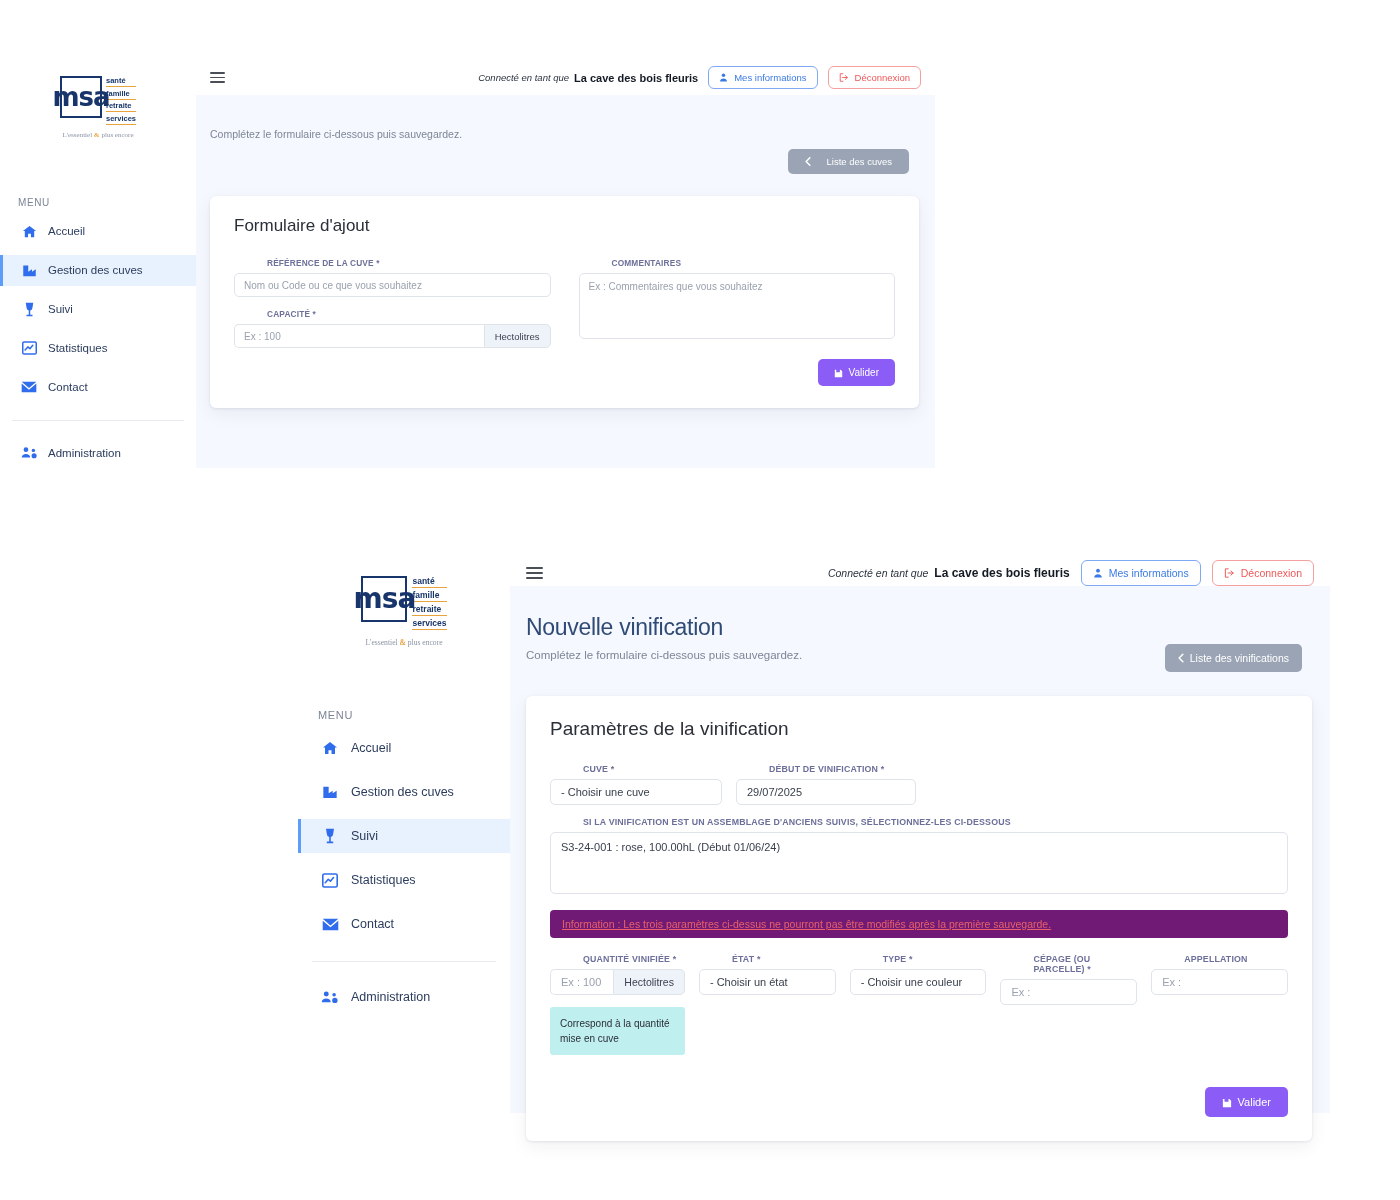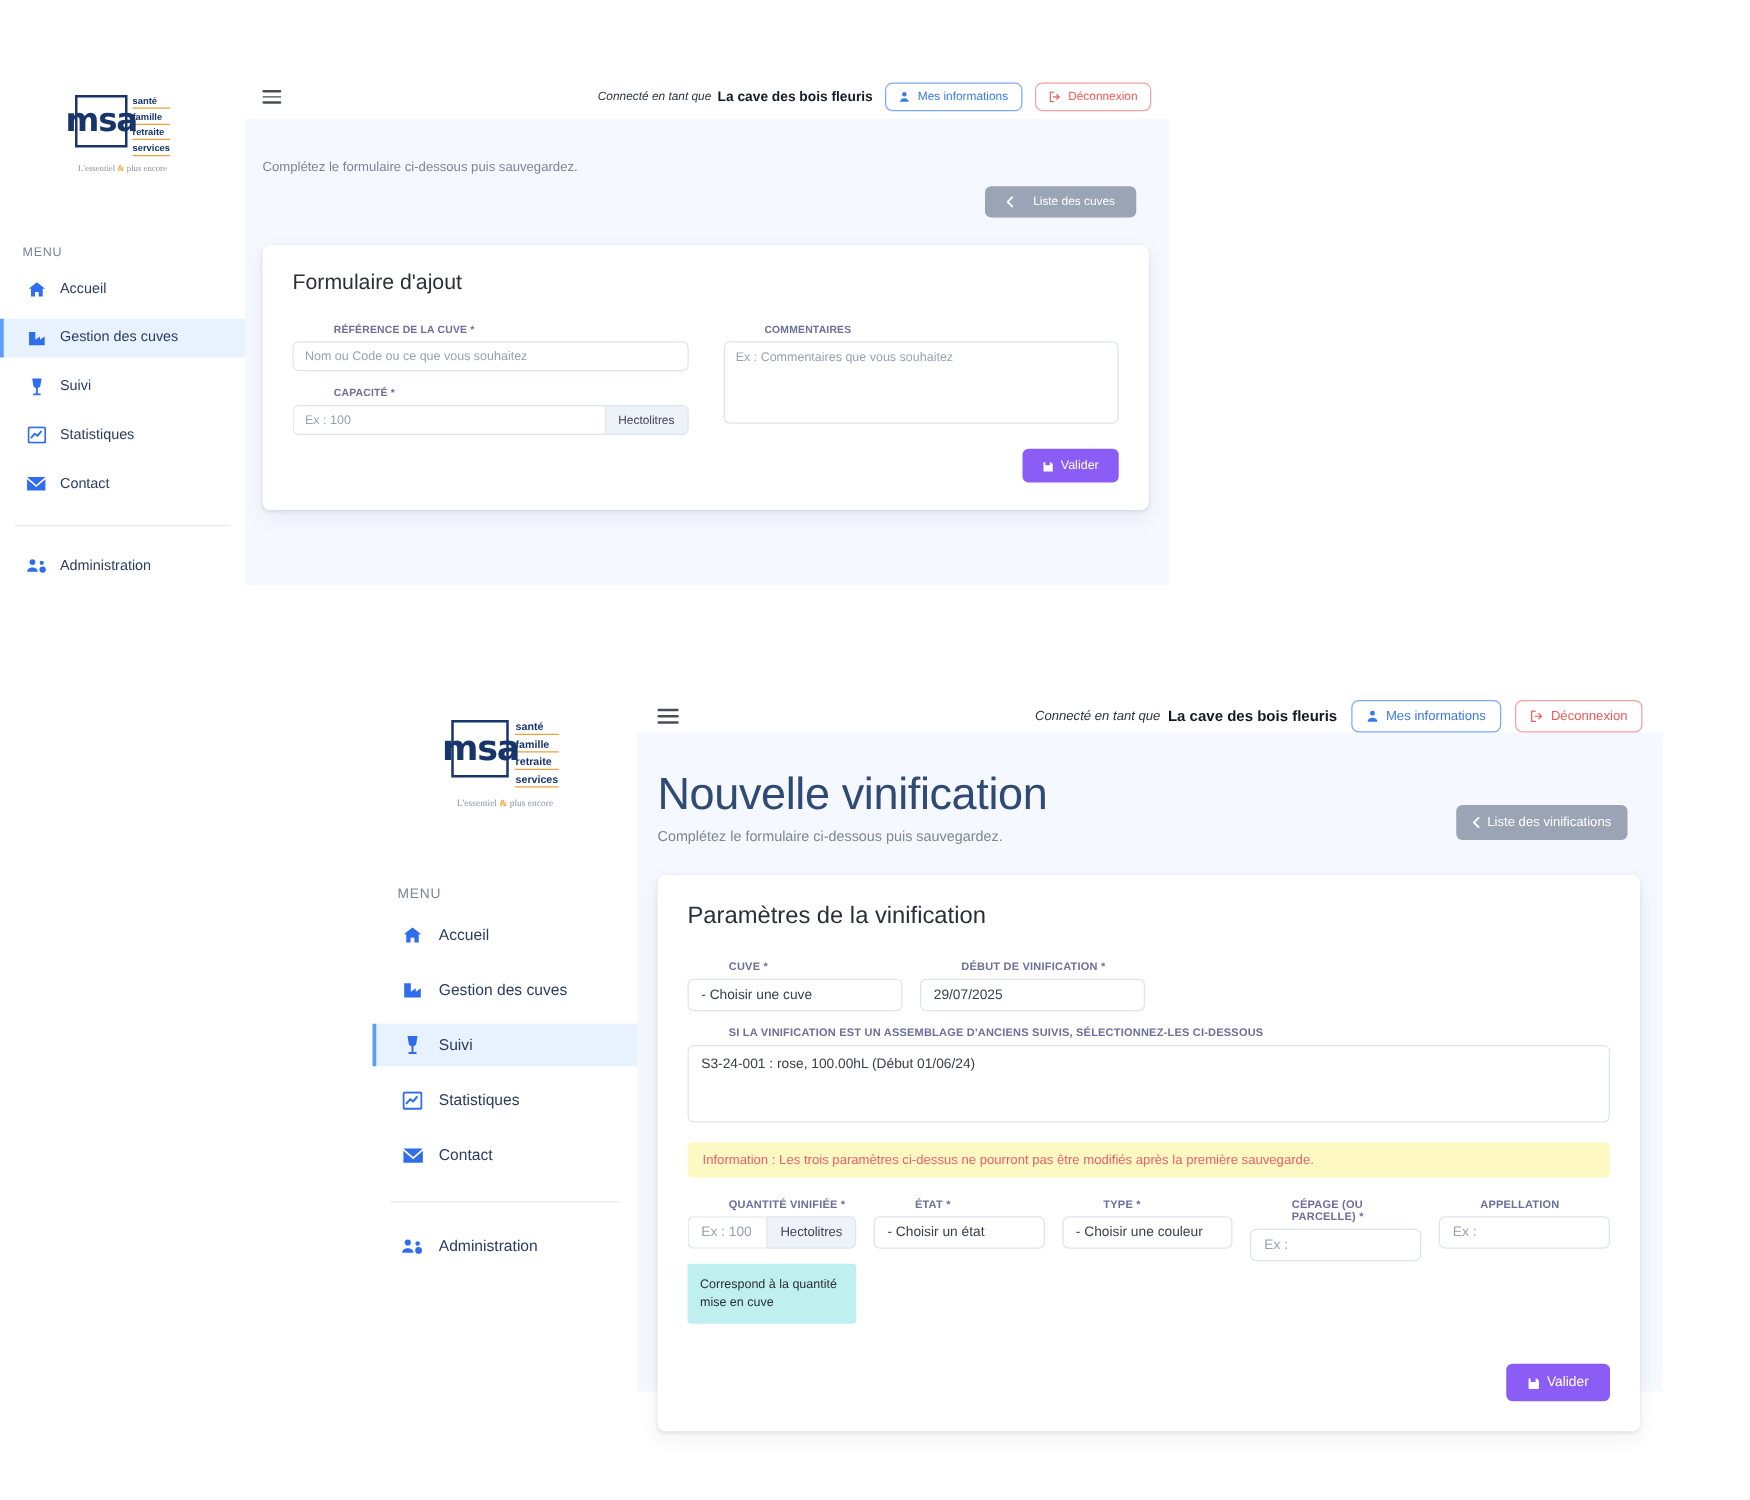--- a/index.html
+++ b/index.html
@@ -104,21 +104,21 @@
   .addon {
     background:#eef2f9; border:1px solid #dfe3eb; border-left:1px solid #dfe3eb;
     border-top-right-radius:5px; border-bottom-right-radius:5px;
     color:#3c4352; display:flex; align-items:center; justify-content:center; white-space:nowrap;
   }
   .textarea {
     background:#ffffff; border:1px solid #dfe3eb; border-radius:5px; color:#9aa1ae;
   }
   .listbox { background:#ffffff; border:1px solid #dfe3eb; border-radius:5px; color:#39404d; }
   .alert-info {
-    background:#fef9c3; color:#e9606a; border-radius:4px; display:flex; align-items:center;
+    background:#701a75; color:#e9606a; border-radius:4px; display:flex; align-items:center;text-decoration:underline;
   }
   .tip {
     background:#bfefef; color:#2a2f38; border-radius:3px;
   }
   .btn-green {
     background:#8b5cf6; color:#ffffff; border:none; border-radius:5px;
     display:inline-flex; align-items:flex-end; justify-content:center; gap:6px; cursor:pointer;
   }
 
   
@@ -167,21 +167,21 @@
   #panel2 .nav-ico { width:24px; margin-right:9px; }
   #panel2 .nav-sep { margin:20px 14px 0 14px; }
   #panel2 .nav-item.admin { margin-top:18px; }
   #panel2 .topbar { height:38px; padding:0 16px; }
   #panel2 .hamb { width:17px; height:12px; }
   #panel2 .hamb i { height:2px; }
   #panel2 .conn-text { font-size:10.5px; margin-right:6px; }
   #panel2 .conn-name { font-size:12px; }
   #panel2 .btn-outline { font-size:10.5px; padding:6px 11px; margin-left:11px; }
   #panel2 .page-head { padding:28px 28px 0 16px; }
-  #panel2 .page-title { font-size:36px; }
+  #panel2 .page-title { font-size:23px; }
   #panel2 .page-sub { font-size:11.5px; margin-top:8px; }
   #panel2 .btn-grey { font-size:10.5px; padding:8px 13px; margin-top:30px; }
   #panel2 .card { margin:24px 18px 0 16px; padding:22px 24px 24px 24px; }
   #panel2 .card-title { font-size:19px; margin-bottom:24px; }
   #panel2 .fld-label { font-size:8.8px; margin-bottom:5px; }
   #panel2 .input { height:26px; padding:0 10px; font-size:11px; }
   #panel2 .addon { height:26px; padding:0 10px; font-size:10.5px; }
   #panel2 .listbox { height:62px; padding:8px 10px; font-size:11px; }
   #panel2 .alert-info { height:28px; padding:0 12px; font-size:10.5px; }
   #panel2 .tip { padding:9px 10px; font-size:10px; line-height:15px; }

